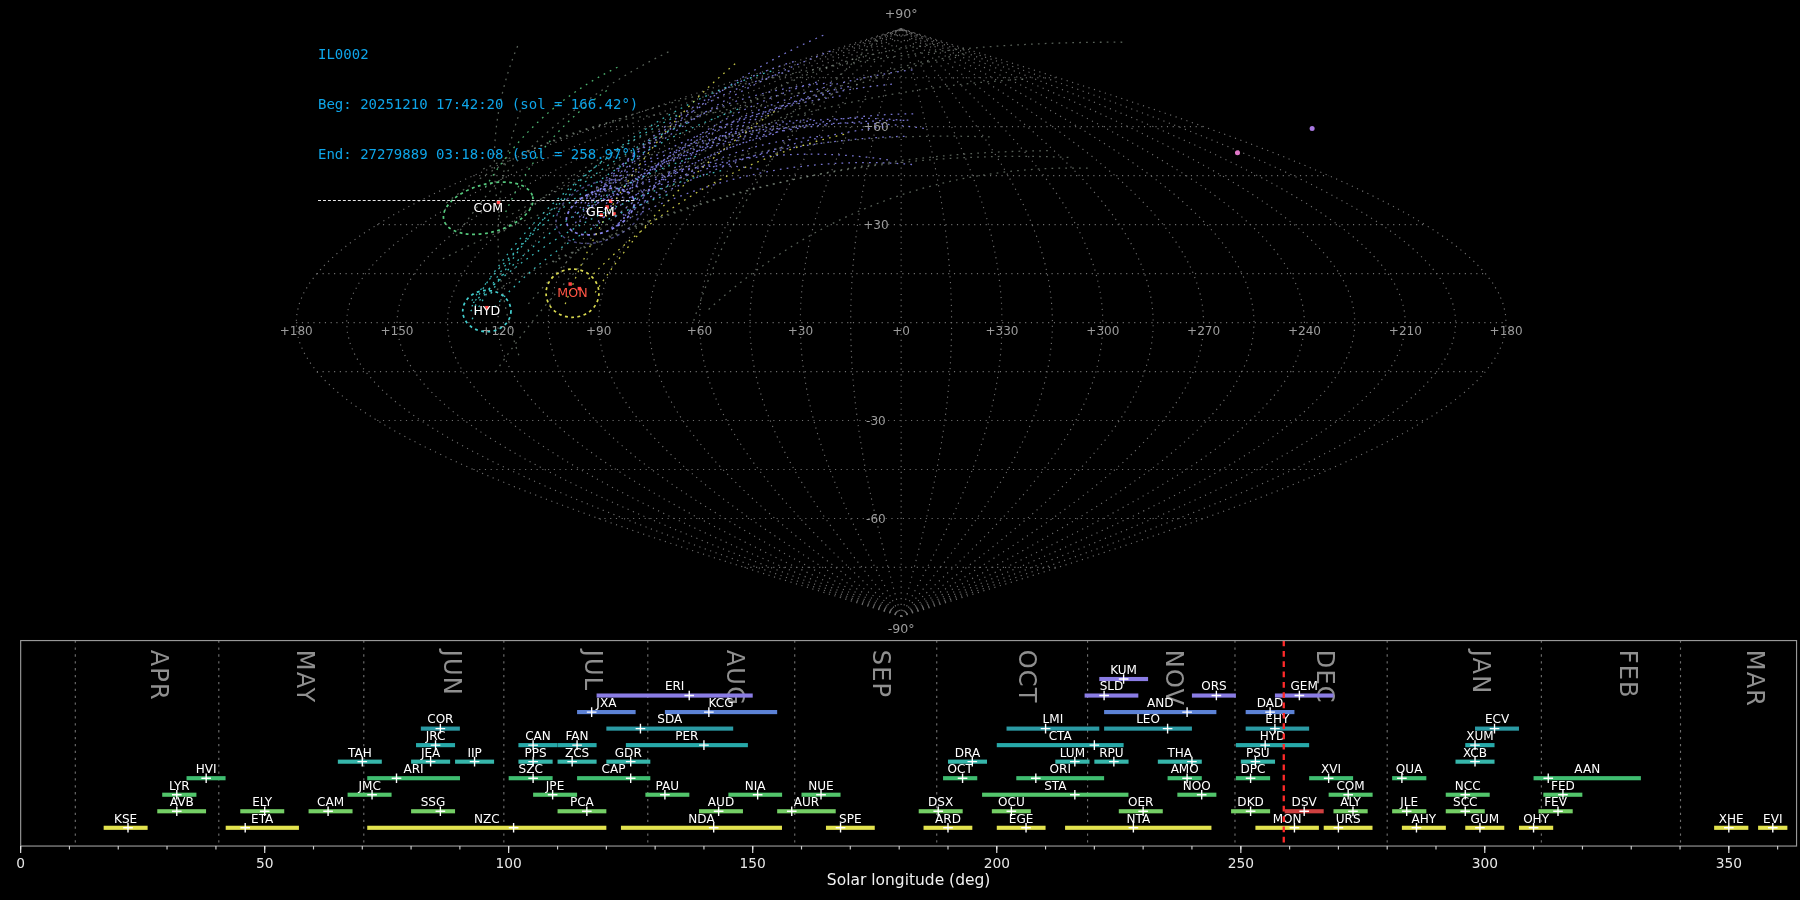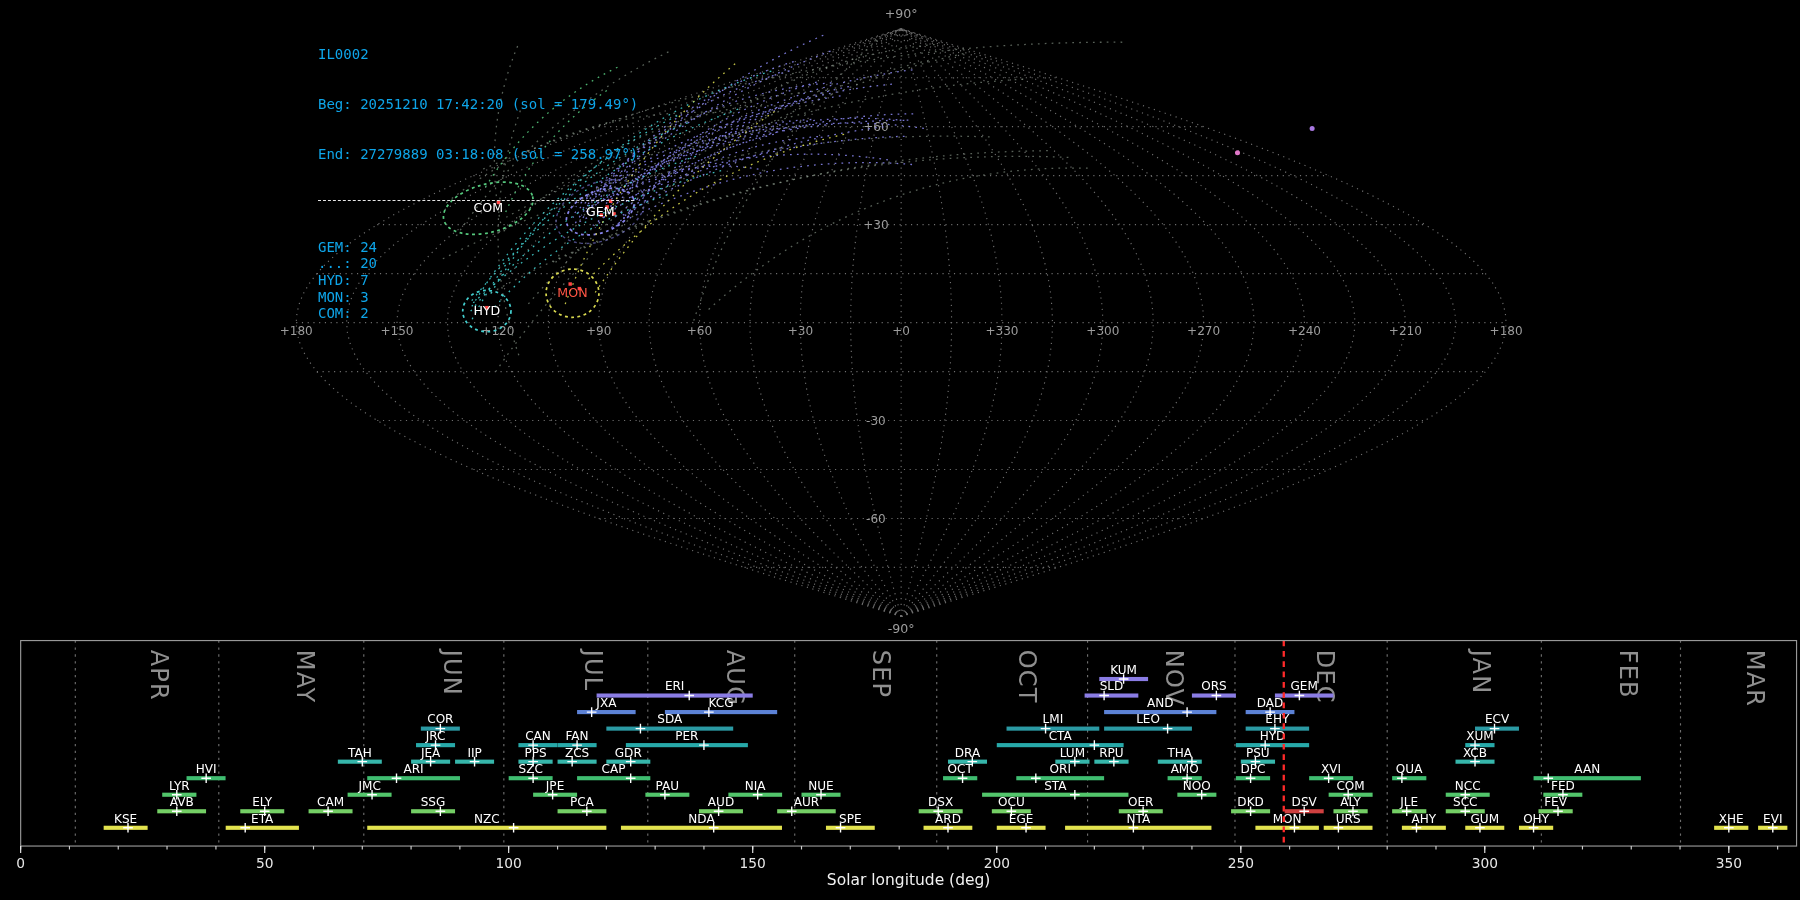--- a/index.html
+++ b/index.html
@@ -516,18 +516,17 @@
           <text x="1293.4" y="756" fill="#e8e8e8" font-size="12" text-anchor="middle">300</text>
           <line x1="1506.0" y1="737" x2="1506.0" y2="743" stroke="#e8e8e8" stroke-width="1"></line>
           <text x="1506.0" y="756" fill="#e8e8e8" font-size="12" text-anchor="middle">350</text>
           <text x="791.5" y="771" fill="#f2f2f2" font-size="13.5" text-anchor="middle">Solar longitude (deg)</text>
         </g>
       </g>
     </svg>
 
   <div class="info">
     <div>IL0002</div>
-    <div>Beg: 20251210 17:42:20 (sol = 179.49°)</div>
+    <div>Beg: 20251210 17:42:20 (sol = 166.42°)</div>
     <div>End: 27279889 03:18:08 (sol = 258.97°)</div>
     <div class="sep"></div>
-    <div id="counts"><div>GEM: 24</div><div>...: 20</div><div>HYD: 7</div><div>MON: 3</div><div>COM: 2</div></div>
   </div>
 </div>
 
 </body></html>

